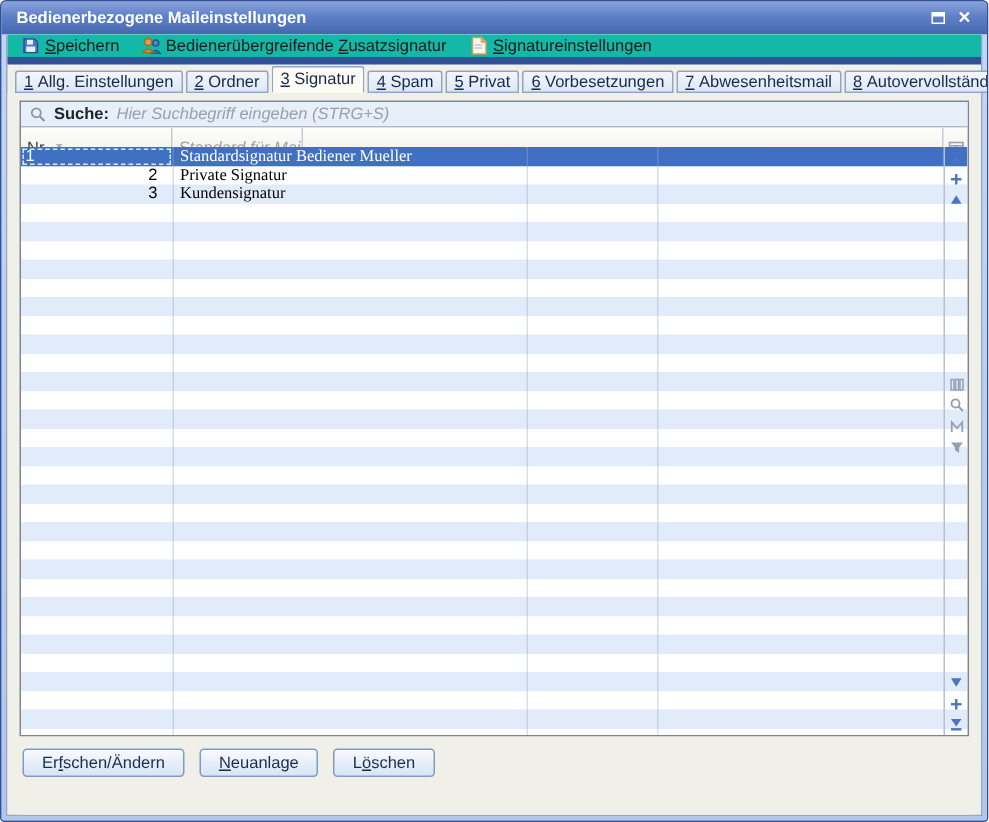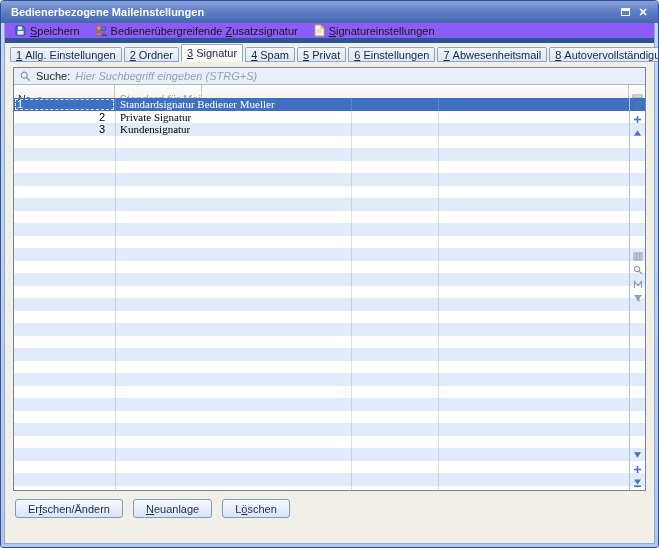--- a/index.html
+++ b/index.html
@@ -17,42 +17,42 @@
              justify-content: center; cursor: default; }
   .restore-box { width: 9px; height: 8px; border: 1px solid #fff; border-top: 3px solid #fff; display: block; }
   .close-glyph { color: #fff; font-weight: bold; font-size: 11px; line-height: 11px; }
   
   .frame { flex: 1 1 auto; padding: 0 3px 3px 3px; min-height: 0;
            background: linear-gradient(180deg,#c3d5f0,#b2c7e8); }
   .app { height: 100%; background: #f1f0e8; border: 1px solid #93a8cd; border-top: none;
          display: flex; flex-direction: column; min-height: 0; }
   
   .toolbar { flex: 0 0 15px; display: flex; align-items: center; gap: 14px;
-             padding: 1px 0 1px 8px; background: #8b5cf6; white-space: nowrap; }
+             padding: 1px 0 1px 8px; background: #14b8a6; white-space: nowrap; }
   .tb-item { display: inline-flex; align-items: center; gap: 3px; color: #1a1a1a; cursor: default; }
   .tb-icon { display: inline-flex; width: 14px; height: 13px; align-items: center; justify-content: center; }
   .key { text-decoration: underline; }
   
   .darkbar { flex: 0 0 5px; background: #2d5496; }
   
   .tabstrip { flex: 0 0 18px; display: flex; align-items: flex-end; gap: 2px;
               padding: 1px 0 0 5px; white-space: nowrap; }
   .tab { height: 15px; display: inline-flex; align-items: center; padding: 0 5px;
          border: 1px solid #8fa5ca; border-radius: 2px 2px 0 0; color: #16294e;
          background: linear-gradient(180deg,#f3f7fc,#dde7f4); cursor: default; gap: 3px; }
   .tab.active { height: 18px; background: #fcfbf4; border-bottom: 1px solid #fcfbf4; }
   .tab .num { text-decoration: underline; }
   
   .content { flex: 1 1 auto; min-height: 0; display: flex; flex-direction: column;
              padding: 5px 8px 0 8px; background: #f1f0e8; }
   .grid { flex: 1 1 auto; min-height: 0; border: 1px solid #7b8494; background: #fff;
           display: flex; flex-direction: column; }
   .search-row { flex: 0 0 17px; display: flex; align-items: center; gap: 5px;
                 padding: 0 4px 0 6px; background: #e8eff9; border-bottom: 1px solid #aeb9cc; }
-  .search-label { font-weight: normal; color: #20242c; }
+  .search-label { font-weight: bold; color: #20242c; }
   .search-input { flex: 1 1 auto; border: none; outline: none; background: transparent;
                   font: italic 11px "Liberation Sans", sans-serif; color: #3a4150; }
   .search-input::placeholder { color: #95a0b2; font-style: italic; }
   .grid-main { flex: 1 1 auto; min-height: 0; position: relative; overflow: hidden; }
   .header-row { height: 29px; display: flex; background: linear-gradient(180deg,#fdfdfb,#edebe2);
                 border-bottom: 1px solid #98a1b2; color: #3c3c3c; }
   .hcell { display: flex; align-items: center; padding: 0 0 0 4px; border-right: 1px solid #c3cbd9;
            overflow: hidden; white-space: nowrap; line-height: 12px; }
   .h-nr { width: 101px; }
   .h-bez { width: 236px; }
@@ -154,21 +154,21 @@
           <span class="tab">
     <span class="num">4</span>
             <span class="lbl"> Spam</span>
   </span>
           <span class="tab">
     <span class="num">5</span>
             <span class="lbl"> Privat</span>
   </span>
           <span class="tab">
     <span class="num">6</span>
-            <span class="lbl"> Einstellungen</span>
+            <span class="lbl"> Vorbesetzungen</span>
   </span>
           <span class="tab">
     <span class="num">7</span>
             <span class="lbl"> Abwesenheitsmail</span>
   </span>
           <span class="tab">
     <span class="num">8</span>
             <span class="lbl"> Autovervollständigung</span>
   </span>
         </div>

